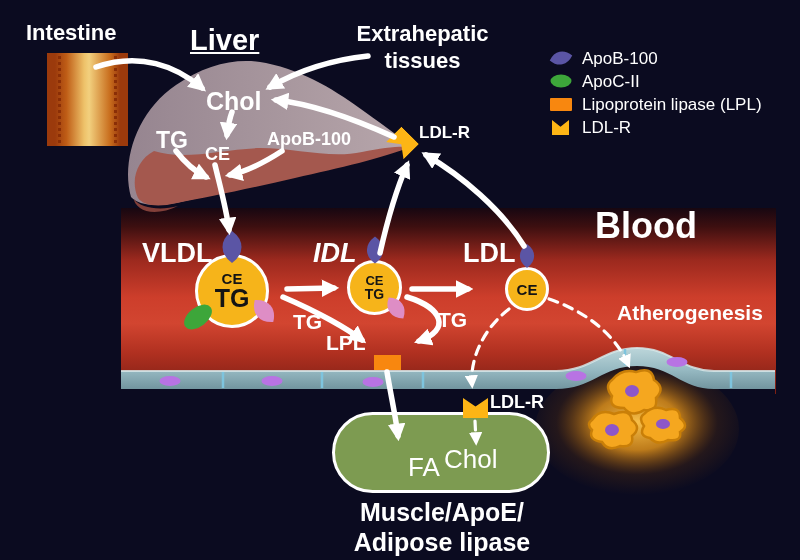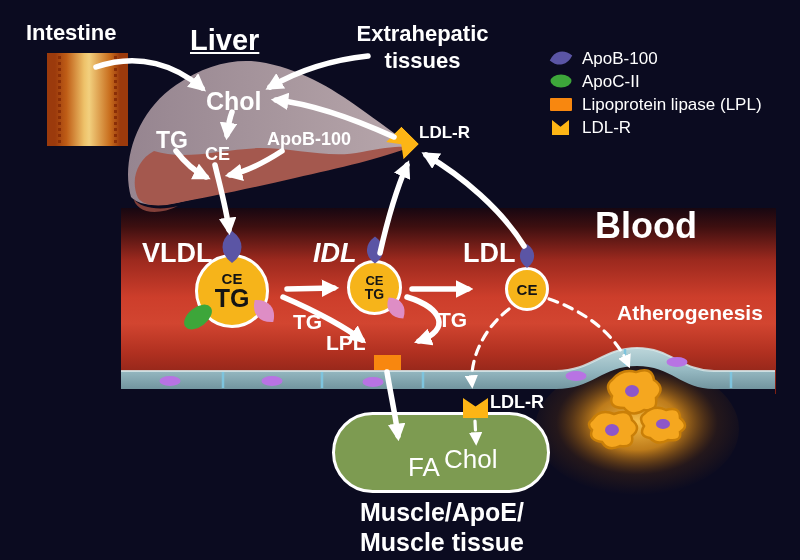--- a/index.html
+++ b/index.html
@@ -207,21 +207,21 @@
     <span class="ce" style="font-size:15px;">CE</span>
   </div>
 
   <div class="muscle-pill"></div>
   <div class="abs" style="left:378px;top:452px;font-size:26px;font-weight:400;margin-left:30px;">FA</div>
   <div class="abs" style="left:444px;top:444px;font-size:26px;font-weight:400;">Chol</div>
   <div class="receptor" style="left:463px;top:398px;width:25px;height:20px;"></div>
   <div class="lbl" style="left:490px;top:393px;font-size:18px;">LDL-R</div>
   <div class="abs" style="left:317px;top:498px;width:250px;text-align:center;font-weight:bold;font-size:25px;line-height:1.18;">
     <div>Muscle/ApoE/</div>
-    <div>Muscle tissue</div>
+    <div>Adipose lipase</div>
   </div>
 
   <svg class="layer" width="800" height="560" viewBox="0 0 800 560">
     <defs>
       <marker id="ah" viewBox="0 0 10 10" refX="7" refY="5" markerWidth="3.2" markerHeight="3.2" orient="auto-start-reverse">
         <path d="M0,0 L10,5 L0,10 Z" fill="#fff"></path>
       </marker>
       <marker id="ahs" viewBox="0 0 10 10" refX="6.5" refY="5" markerWidth="4.2" markerHeight="4.2" orient="auto-start-reverse">
         <path d="M0,0 L10,5 L0,10 Z" fill="#fff"></path>
       </marker>

